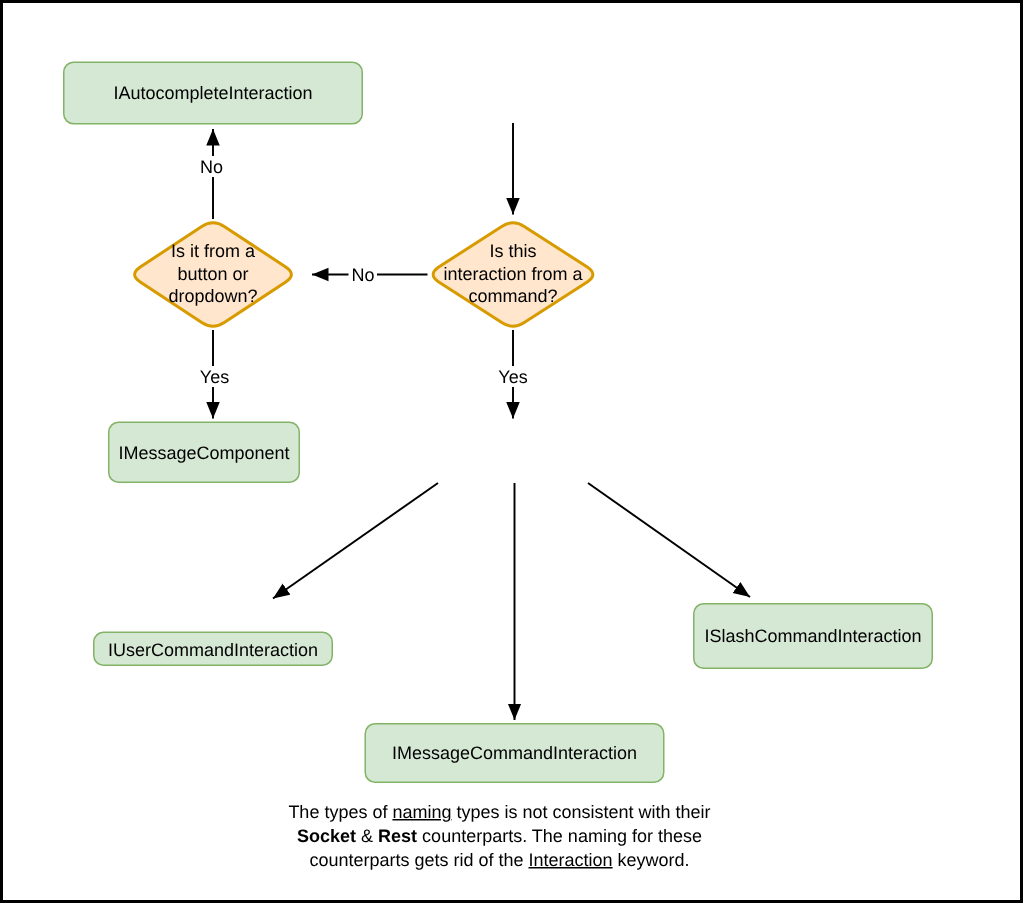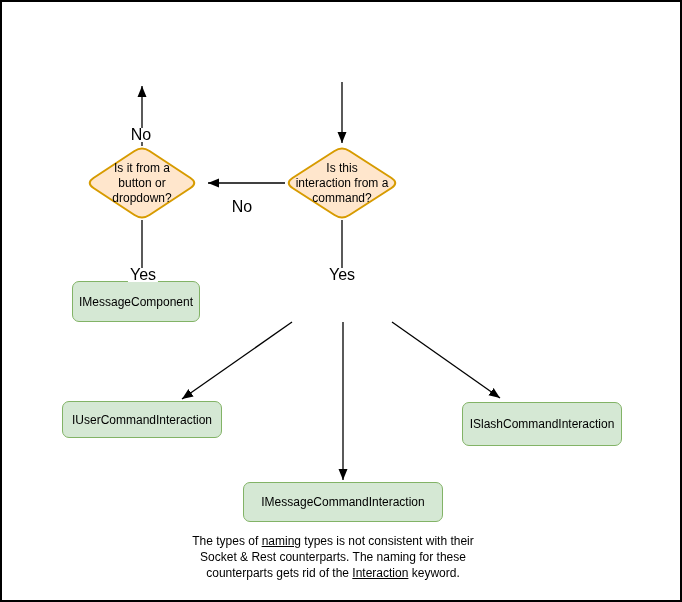--- a/index.html
+++ b/index.html
@@ -21,27 +21,27 @@
     border-radius:7px;
     display:flex;align-items:center;justify-content:center;
     font-size:12px;text-align:center;
   }
   .diamond-label{
     position:absolute;transform:translate(-50%,-50%);
     font-size:12px;text-align:center;white-space:pre-line;line-height:15px;
   }
   .edge-label{
     position:absolute;transform:translate(-50%,-50%);
-    font-size:16px;line-height:14px;background:var(--canvas-bg,#fff);padding:0 2px;margin-top:24px;
+    font-size:12px;line-height:14px;background:var(--canvas-bg,#fff);padding:0 2px;
   }
   .footnote{
     position:absolute;left:131px;top:531px;width:400px;
     text-align:center;font-size:12px;line-height:16px;
   }
-  .footnote .b{font-weight:normal;}
+  .footnote .b{font-weight:bold;}
   .footnote .u{text-decoration:underline;}
 </style>
 </head>
 <body>
 
 <div class="canvas">
 
   <svg class="edges" viewBox="0 0 682 602">
     <defs>
       <marker id="arr" markerWidth="12" markerHeight="10" refX="11" refY="5" orient="auto" markerUnits="userSpaceOnUse">
@@ -55,24 +55,27 @@
     <line class="edge" x1="140" y1="218" x2="140" y2="277" marker-end="url(#arr)"></line>
     <line class="edge" x1="340" y1="218" x2="340" y2="277" marker-end="url(#arr)"></line>
     <line class="edge" x1="290" y1="320" x2="180" y2="397" marker-end="url(#arr)"></line>
     <line class="edge" x1="341" y1="320" x2="341" y2="478" marker-end="url(#arr)"></line>
     <line class="edge" x1="390" y1="320" x2="498" y2="396" marker-end="url(#arr)"></line>
 
     <path class="diamond" d="M 132.5,149 Q 140,144 147.5,149 L 188.5,176 Q 196,181 188.5,186 L 147.5,213 Q 140,218 132.5,213 L 91.5,186 Q 84,181 91.5,176 Z"></path>
     <path class="diamond" d="M 332.5,149 Q 340,144 347.5,149 L 389.5,176 Q 397,181 389.5,186 L 347.5,213 Q 340,218 332.5,213 L 290.5,186 Q 283,181 290.5,176 Z"></path>
   </svg>
 
+  <div class="node" style="left:40px;top:39px;width:200px;height:42px">
+    <span>IAutocompleteInteraction</span>
+  </div>
   <div class="node" style="left:70px;top:279px;width:128px;height:41px">
     <span>IMessageComponent</span>
   </div>
-  <div class="node" style="left:60px;top:399px;width:160px;height:37px">
+  <div class="node" style="left:60px;top:419px;width:160px;height:23px">
     <span>IUserCommandInteraction</span>
   </div>
   <div class="node" style="left:460px;top:400px;width:160px;height:44px">
     <span>ISlashCommandInteraction</span>
   </div>
   <div class="node" style="left:241px;top:480px;width:200px;height:40px">
     <span>IMessageCommandInteraction</span>
   </div>
 
   <div class="diamond-label" style="left:140px;top:181px">Is it from a

